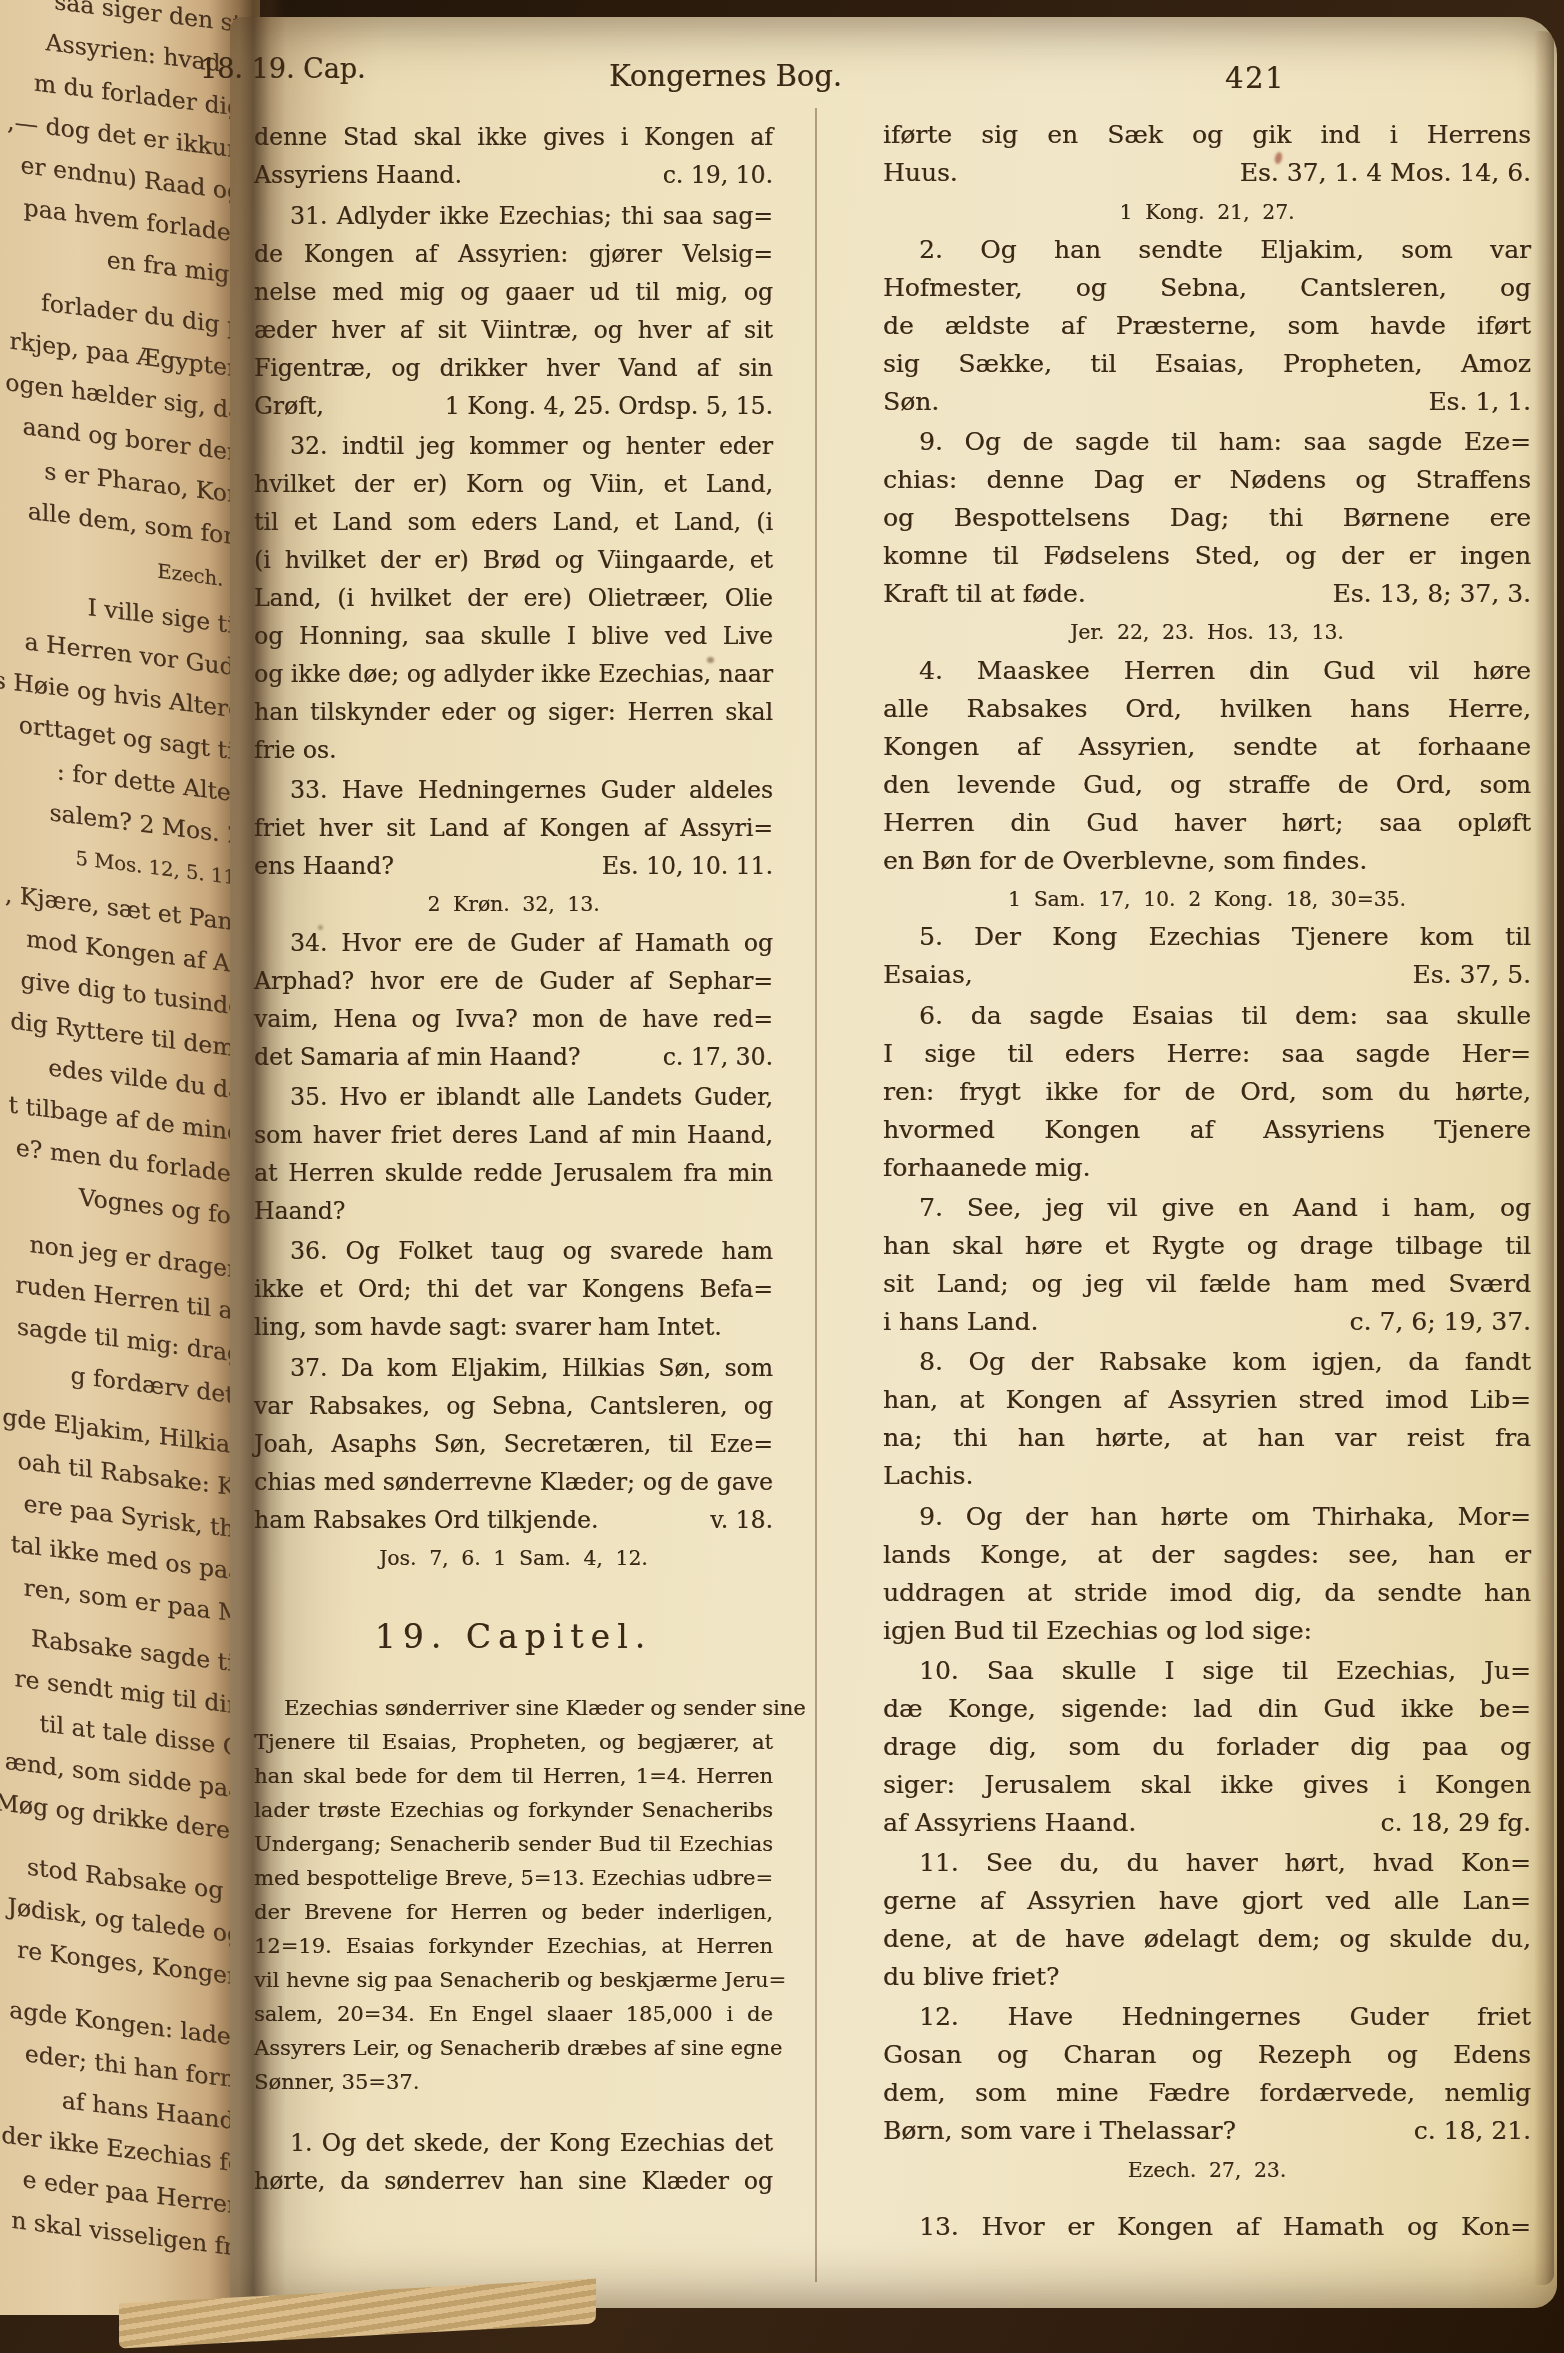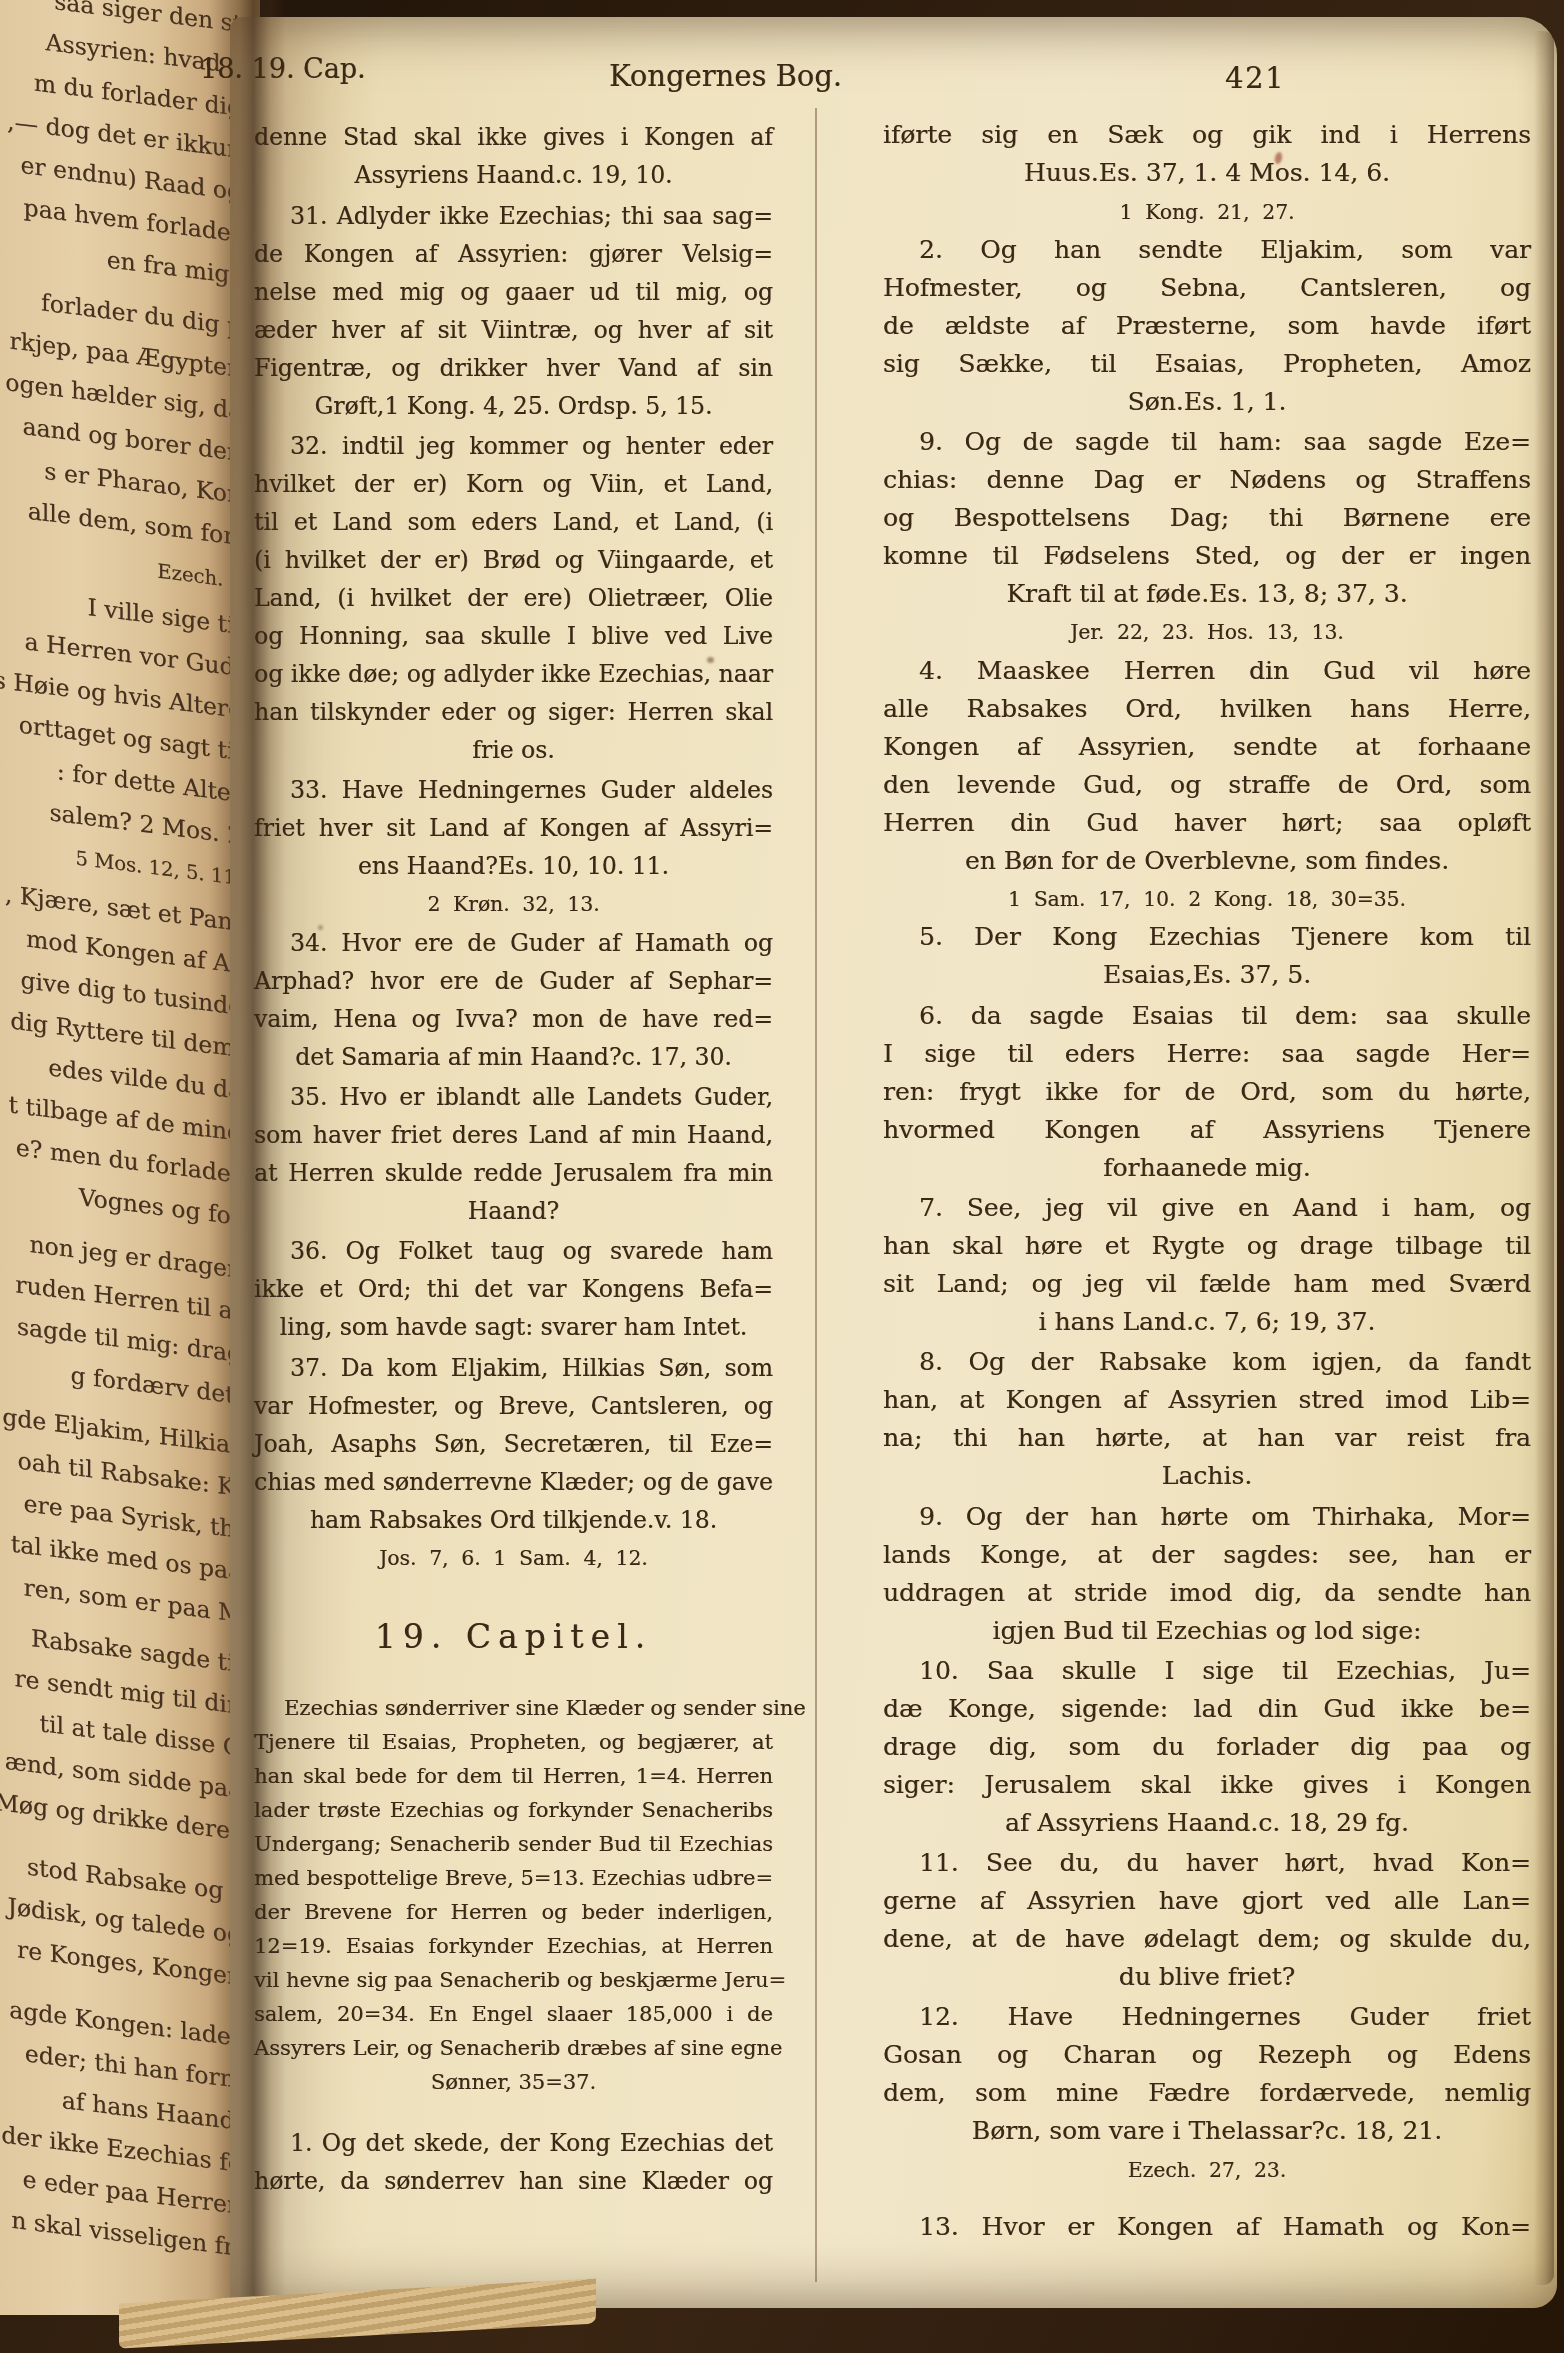--- a/index.html
+++ b/index.html
@@ -51,21 +51,21 @@
   
   .divider{position:absolute;left:815px;top:108px;width:1.6px;height:2174px;background:rgba(86,58,34,.42);}
   .col{position:absolute;top:116px;text-shadow:0.4px 0.2px 0 rgba(58,39,21,.5);}
   .col.leftcol{left:254px;width:519px;}
   .col.rightcol{left:883px;width:648px;top:114px;}
   .para{margin:2.3px 0;}
   .line{white-space:nowrap;overflow:visible;text-align:justify;}
   .leftcol .line{font-size:23.5px;height:38px;line-height:38px;}
   .rightcol .line{font-size:25px;height:38px;line-height:38px;}
   .line.just{text-align-last:justify;}
-  .line.split{display:flex;justify-content:center;}
+  .line.split{display:flex;justify-content:space-between;}
   .line.indent{padding-left:36px;}
   .summary .line{font-size:21px;height:34px;line-height:34px;}
   .summary .line.indent{padding-left:30px;}
   .summary{margin-top:6.3px;}
   .cite-line{font-size:20.3px;line-height:34px;height:34px;text-align:center;word-spacing:6.3px;}
   .chapter-heading{font-size:33px;letter-spacing:7px;text-align:center;margin:41px 0 34px;height:41px;line-height:41px;}
   .cite{white-space:nowrap;}
   
   .stain{position:absolute;border-radius:50%;filter:blur(1.2px);}
   .stain.s1{left:1275px;top:152px;width:7px;height:11.7px;background:rgba(140,42,24,.55);transform:rotate(12deg);}
@@ -202,21 +202,21 @@
       </div>
       <div class="para">
         <div class="line just indent">36. Og Folket taug og svarede ham</div>
         <div class="line just">ikke et Ord; thi det var Kongens Befa=</div>
         <div class="line split">
           <span>ling, som havde sagt: svarer ham Intet.</span>
         </div>
       </div>
       <div class="para">
         <div class="line just indent">37. Da kom Eljakim, Hilkias Søn, som</div>
-        <div class="line just">var Hofmester, og Breve, Cantsleren, og</div>
+        <div class="line just">var Rabsakes, og Sebna, Cantsleren, og</div>
         <div class="line just">Joah, Asaphs Søn, Secretæren, til Eze=</div>
         <div class="line just">chias med sønderrevne Klæder; og de gave</div>
         <div class="line split">
           <span>ham Rabsakes Ord tilkjende.</span>
           <span class="cite">v. 18.</span>
         </div>
       </div>
       <div class="cite-line">Jos. 7, 6.  1 Sam. 4, 12.</div>
       <div class="chapter-heading">19. Capitel.</div>
       <div class="para summary">

